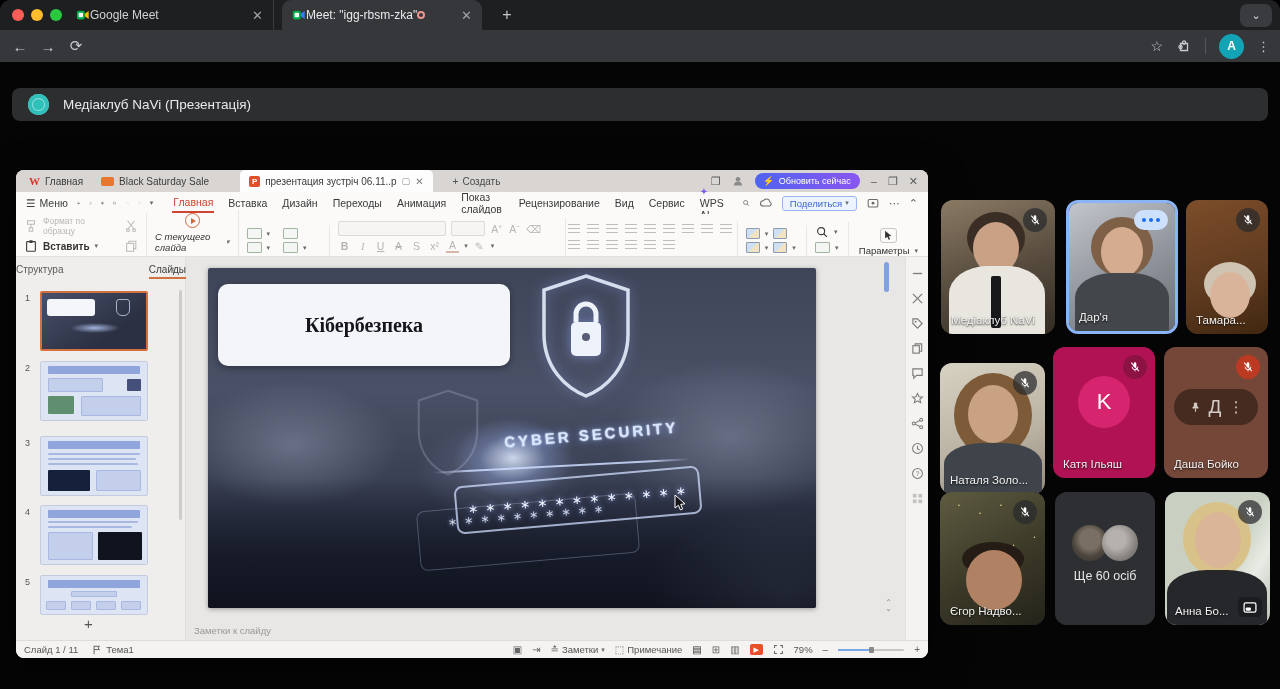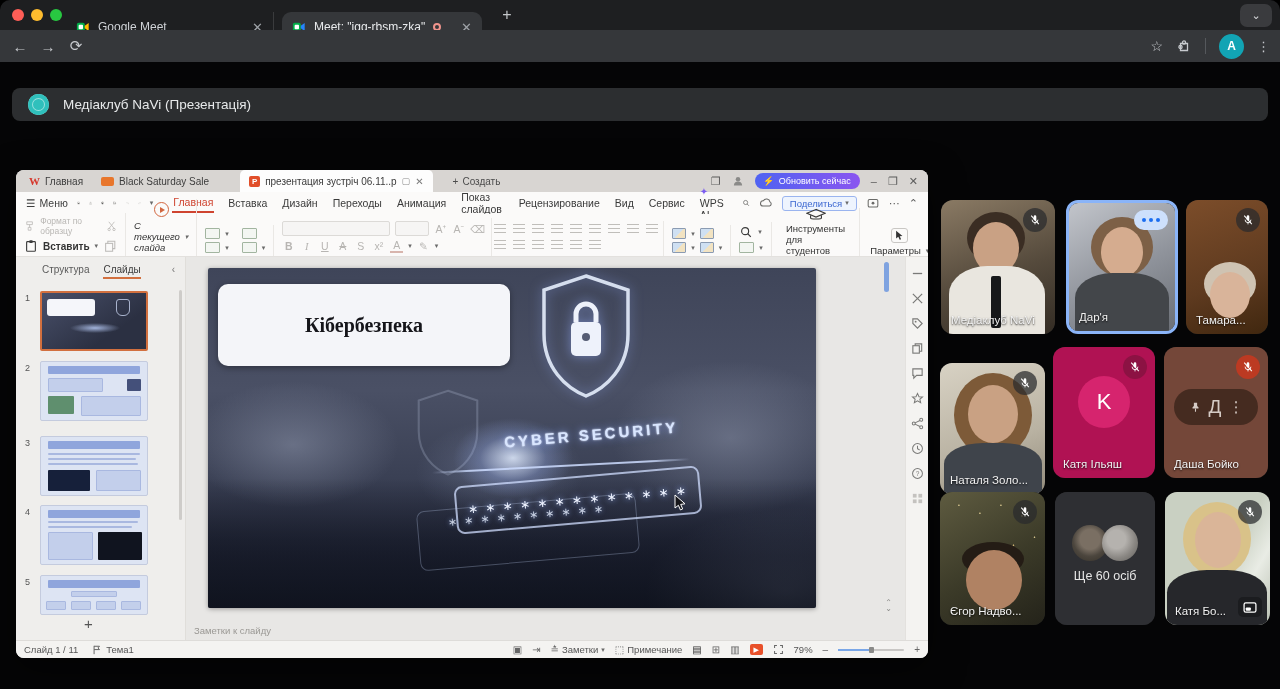--- a/index.html
+++ b/index.html
@@ -4,21 +4,21 @@
 <style>
   html,body{margin:0;padding:0;background:#000;}
   *{box-sizing:border-box;}
   .screen{position:relative;width:1280px;height:689px;background:#050506;overflow:hidden;
     font-family:"Liberation Sans",sans-serif;border-radius:10px 10px 0 0;}
 
   
   .tabstrip{position:absolute;left:0;top:0;width:1280px;height:30px;background:#1e1f21;}
   .traffic{position:absolute;top:9px;width:12px;height:12px;border-radius:50%;}
   .tl-red{left:12px;background:#ff5e57;} .tl-yellow{left:31px;background:#febc2e;} .tl-green{left:50px;background:#28c841;}
-  .btab{position:absolute;top:12px;height:30px;display:flex;align-items:center;gap:8px;color:#cfd2d6;font-size:12px;padding:0 10px;}
+  .btab{position:absolute;top:0;height:30px;display:flex;align-items:center;gap:0;color:#cfd2d6;font-size:12px;padding:0 10px;}
   .btab .fav{width:14px;height:14px;flex:0 0 auto;}
   .btab .x{color:#9fa3a8;font-size:13px;margin-left:auto;cursor:default;}
   .tab1{left:66px;width:208px;border-right:1px solid #3a3b3d;}
   .tab2{left:282px;width:200px;background:#35373a;border-radius:9px 9px 0 0;color:#e8eaec;}
   .rec-ring{width:8px;height:8px;border:2px solid #f0948c;border-radius:50%;}
   .newtab{position:absolute;left:496px;top:4px;width:22px;height:22px;color:#c4c7ca;font-size:16px;
     display:flex;align-items:center;justify-content:center;border-radius:50%;}
   .winchev{position:absolute;right:8px;top:4px;width:32px;height:23px;background:#3a3b3e;border-radius:7px;
     color:#d7d9dc;font-size:11px;display:flex;align-items:center;justify-content:center;}
 
@@ -88,21 +88,21 @@
   .fbtn{font-size:10.5px;color:#b7b5b2;width:13px;text-align:center;}
   .lineic{width:12px;height:10px;background:repeating-linear-gradient(#c0beba 0 1.5px,transparent 1.5px 4px);}
   .cgrid{display:grid;grid-template-columns:repeat(9,15px);grid-auto-rows:13px;gap:3px 4px;align-content:center;}
   .colic{width:14px;height:11px;border:1px solid #8b9bb2;border-radius:1px;background:linear-gradient(135deg,#cfe0f2 0 50%,#f2e3c2 50%);}
   .stud{display:flex;flex-direction:column;align-items:center;justify-content:center;gap:2px;padding:0 14px;}
   .params{display:flex;flex-direction:column;align-items:center;justify-content:center;gap:2px;padding:0 10px;}
   .parbox{width:17px;height:15px;border:1px solid #c9c7c4;border-radius:3px;display:flex;align-items:center;justify-content:center;}
 
   
   .lpanel{position:absolute;left:0;top:87px;width:170px;bottom:18px;background:#efeeec;border-right:1px solid #e0deda;}
-  .ptabs{position:absolute;left:0;top:7px;width:170px;display:flex;gap:14px;justify-content:flex-start;font-size:10px;color:#5a5a5a;margin-left:26px;}
+  .ptabs{position:absolute;left:0;top:7px;width:170px;display:flex;gap:14px;justify-content:space-between;font-size:10px;color:#5a5a5a;}
   .ptab.active{color:#3c3c3c;border-bottom:2px solid #d2703f;padding-bottom:2px;}
   .pcollapse{position:absolute;right:10px;top:7px;color:#777;font-size:10px;}
   .thumbnum{position:absolute;left:9px;width:12px;text-align:left;font-size:9px;color:#555;}
   .thumb{position:absolute;left:24px;width:108px;height:60px;background:#dde4f3;border:1px solid #c4cbde;border-radius:2px;overflow:hidden;}
   .thumb.sel{border:2px solid #d2703f;}
   .th-dark{background:linear-gradient(145deg,#49506a,#2b3042 70%);}
   .th-box{position:absolute;left:5px;top:6px;width:48px;height:17px;background:#f5f6fa;border-radius:3px;}
   .th-shield{position:absolute;right:16px;top:6px;width:14px;height:17px;border:1px solid #c7d2ee;border-radius:3px 3px 6px 6px;opacity:.8;}
   .th-glow{position:absolute;left:28px;top:30px;width:50px;height:10px;background:radial-gradient(closest-side,rgba(190,210,255,.8),transparent);}
   .tb-bar{position:absolute;left:7px;top:4px;right:7px;height:8px;background:#8fa5dc;border-radius:1px;}
@@ -501,27 +501,20 @@
               <path d="M10 10l3.5 3.5" stroke="currentColor" stroke-width="1.3"></path>
             </svg>
           <span class="caret">▾</span>
         </div>
         <div class="trow">
             <span class="slideico"></span>
             <span class="caret">▾</span>
           </div>
       </div>
 
-      <div class="tgroup stud">
-        <svg width="20" height="13" viewBox="0 0 24 14">
-          <path d="M12 1 1 5.5l11 4.5 11-4.5z" fill="none" stroke="#3a3a3a" stroke-width="1.4"></path>
-          <path d="M5.5 8v3.2c0 1.6 13 1.6 13 0V8" fill="none" stroke="#3a3a3a" stroke-width="1.4"></path>
-        </svg>
-        <span style="font-size:9.5px;color:#333;">Инструменты для студентов</span>
-      </div>
 
       <div class="tgroup params" style="border-right:none;">
         <span class="parbox">
           <svg width="9" height="11" viewBox="0 0 10 13">
               <path d="M1 1v9l2.6-2 1.6 3.6 1.7-.8L5.3 7.4 8.5 7z" fill="#333"></path>
             </svg>
         </span>
         <div class="trow" style="font-size:9.5px;color:#333;">
           <span>Параметры</span>
           <span class="caret">▾</span>
@@ -842,16 +835,16 @@
           <line x1="12" y1="16.5" x2="12" y2="19.5" stroke="#fff" stroke-width="1.6"></line>
           <line x1="5.5" y1="4.5" x2="18.5" y2="19" stroke="#fff" stroke-width="1.8"></line>
         </svg>
     </div>
     <div class="pipbtn">
       <svg width="14" height="11" viewBox="0 0 16 13">
           <rect x="1" y="1" width="14" height="11" rx="2" fill="none" stroke="#fff" stroke-width="1.5"></rect>
           <rect x="3" y="6.5" width="6" height="3.8" rx="1" fill="#fff"></rect>
         </svg>
     </div>
-    <span class="tname">Катя Бо...</span>
+    <span class="tname">Анна Бо...</span>
   </div>
 
 </div>
 
 </body></html>

